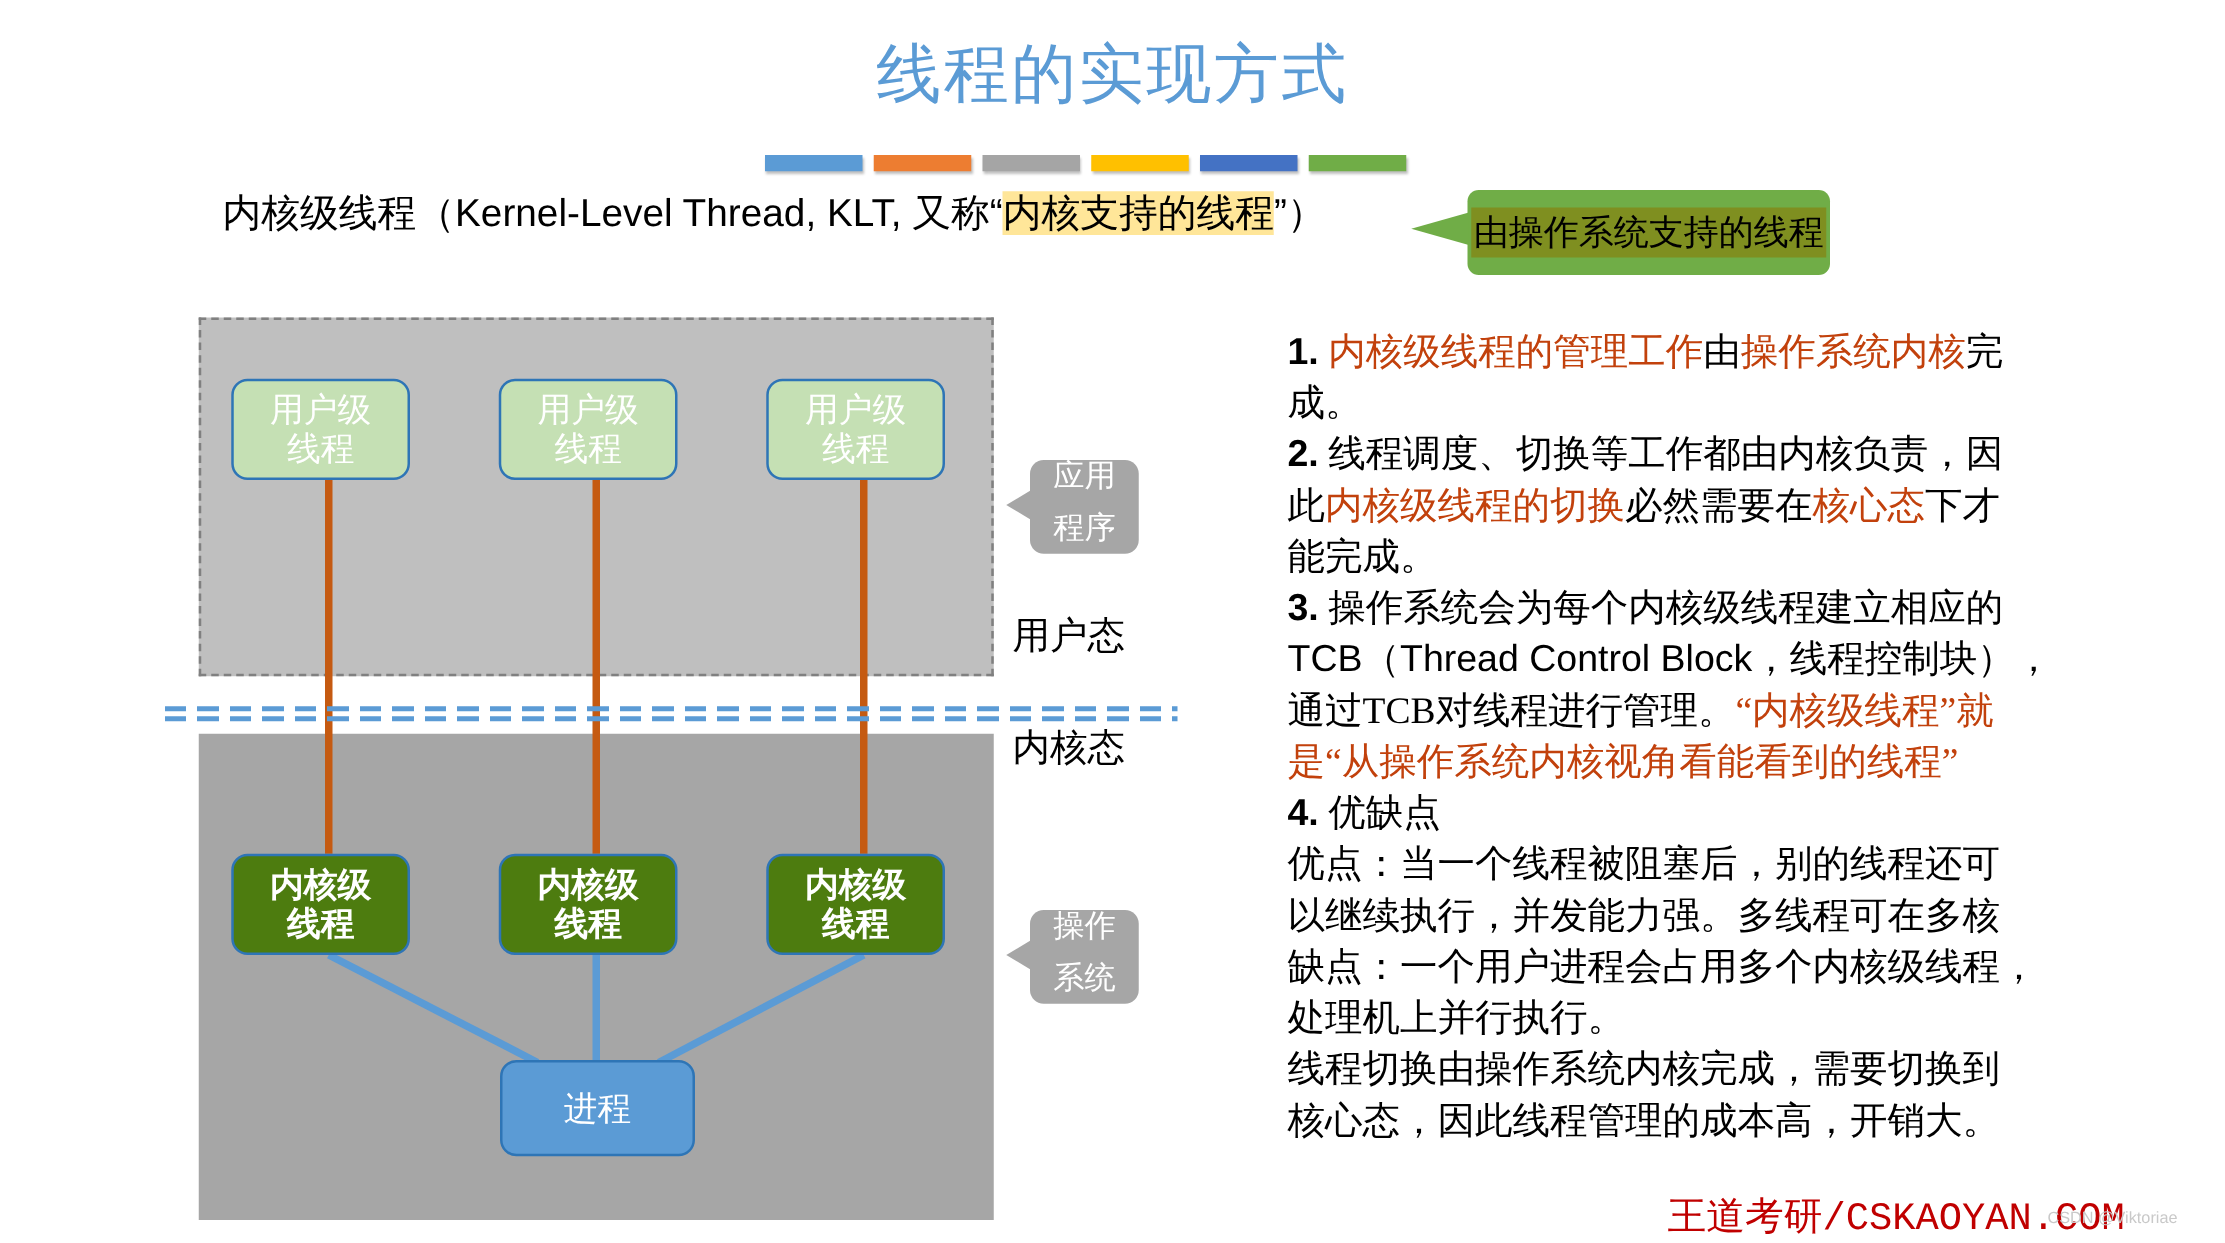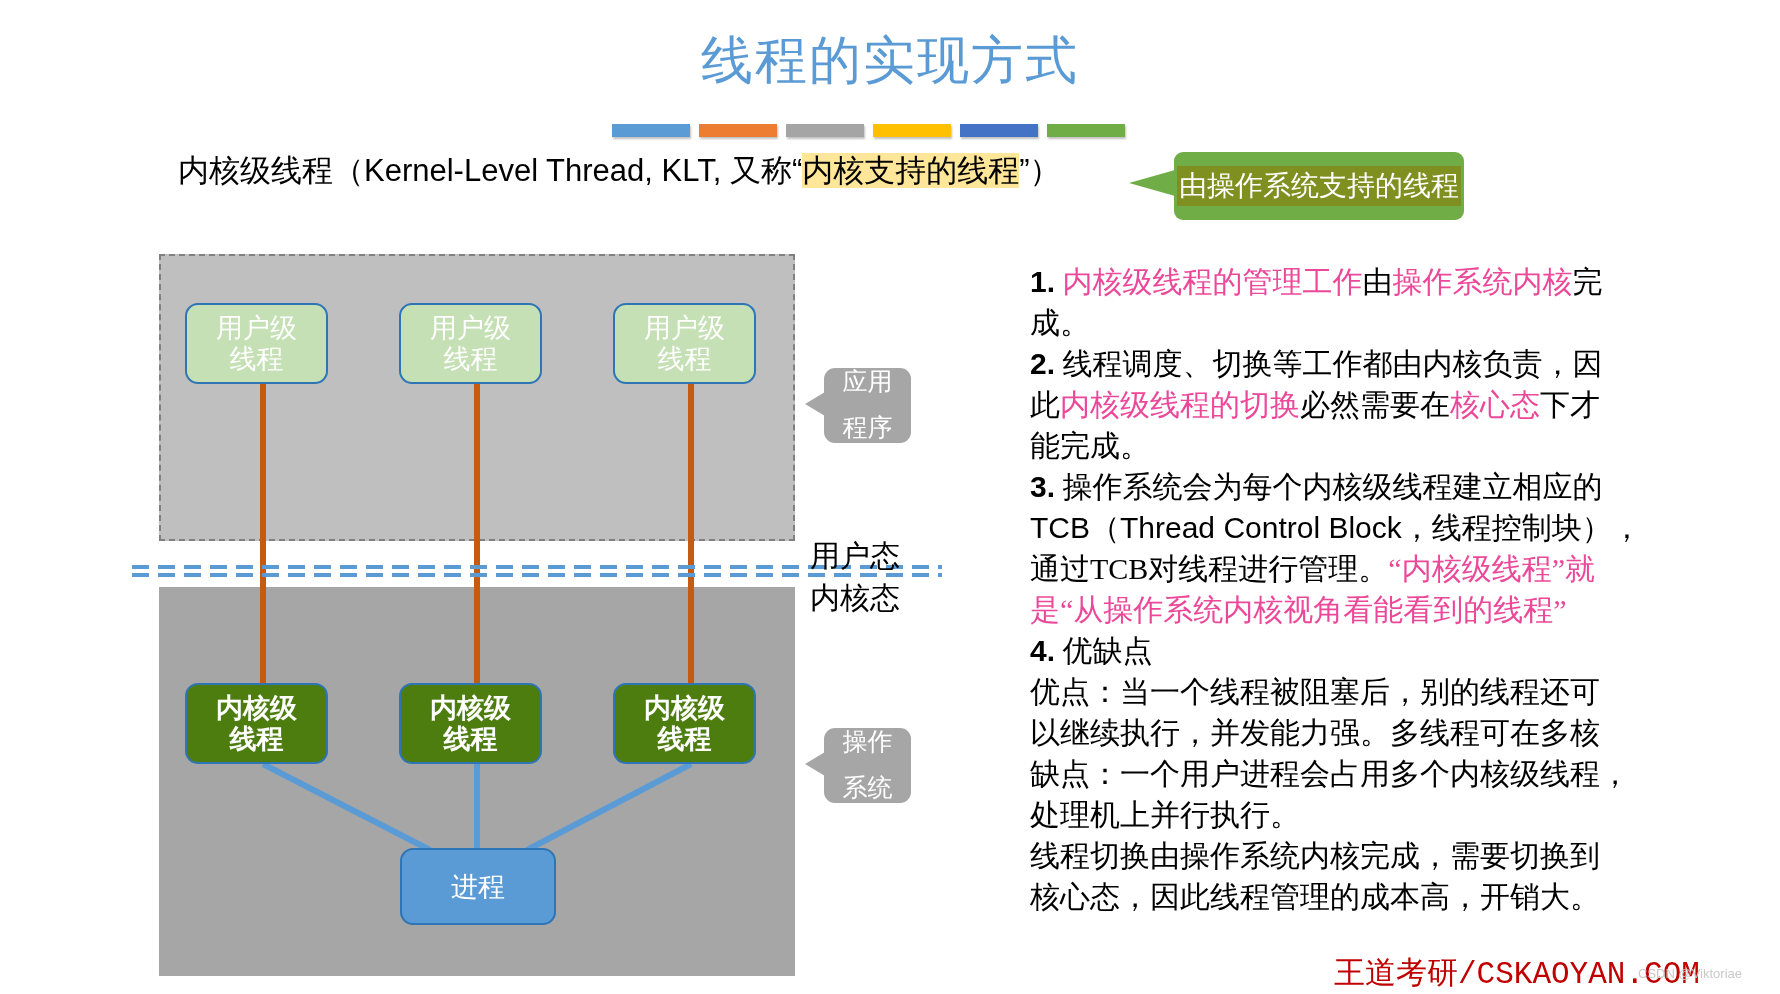--- a/index.html
+++ b/index.html
@@ -77,21 +77,21 @@
     left: -45px;
     top: 18px;
     width: 0;
     height: 0;
     border-top: 13px solid transparent;
     border-bottom: 13px solid transparent;
     border-right: 46px solid #70ad47;
   }
   #green-callout .ctext {
     font-size: 28px;
-    color: #ffffff;
+    color: #000000;
     background: #7f8f20;
     padding: 1px 2px;
     white-space: nowrap;
     font-family: "Liberation Serif", "DejaVu Serif", serif;
   }
 
   
   #diagram {
     position: absolute;
     left: 0;
@@ -195,26 +195,27 @@
   
   .gray-callout {
     position: absolute;
     width: 87px;
     height: 75px;
     background: #a6a6a6;
     border-radius: 11px;
     display: flex;
     flex-direction: column;
     align-items: center;
-    justify-content: space-between;
+    justify-content: flex-start;
     font-family: "Liberation Serif", "DejaVu Serif", serif;
     font-size: 25px;
     line-height: 1.15;
     color: #ffffff;
     text-align: center;
+    gap: 12px;
   }
   .gray-callout .tail {
     position: absolute;
     left: -19px;
     top: 24px;
     width: 0;
     height: 0;
     border-top: 12px solid transparent;
     border-bottom: 12px solid transparent;
     border-right: 20px solid #a6a6a6;
@@ -236,21 +237,21 @@
     top: 262px;
     width: 690px;
     font-family: "Liberation Serif", "DejaVu Serif", serif;
     font-size: 30px;
     line-height: 1.30;
     color: #000;
   }
   #notes-panel p {
     margin: 0 0 2px 0;
   }
-  #notes-panel .red { color: #ec4899; }
+  #notes-panel .red { color: #c2410c; }
   #notes-panel .num {
     font-family: "Liberation Sans", "DejaVu Sans", sans-serif;
     font-weight: bold;
   }
   #notes-panel .en {
     font-family: "Liberation Sans", "DejaVu Sans", sans-serif;
   }
 
   
   #footer-brand {
@@ -347,21 +348,21 @@
     <div class="tail"></div>
     <span>应用</span>
     <span>程序</span>
   </div>
   <div class="gray-callout" style="left:824px; top:728px;">
     <div class="tail"></div>
     <span>操作</span>
     <span>系统</span>
   </div>
 
-  <div class="mode-label" style="left:810px; top:536px;">用户态</div>
+  <div class="mode-label" style="left:810px; top:488px;">用户态</div>
   <div class="mode-label" style="left:810px; top:578px;">内核态</div>
 </div>
 
 <div id="notes-panel">
 
   <p><span class="num">1.</span> <span class="red">内核级线程的管理工作</span><span>由</span><span class="red">操作系统内核</span><span>完</span></p>
   <p>成。</p>
 
   <p><span class="num">2.</span> <span>线程调度、切换等工作都由内核负责，因</span></p>
   <p><span>此</span><span class="red">内核级线程的切换</span><span>必然需要在</span><span class="red">核心态</span><span>下才</span></p>

